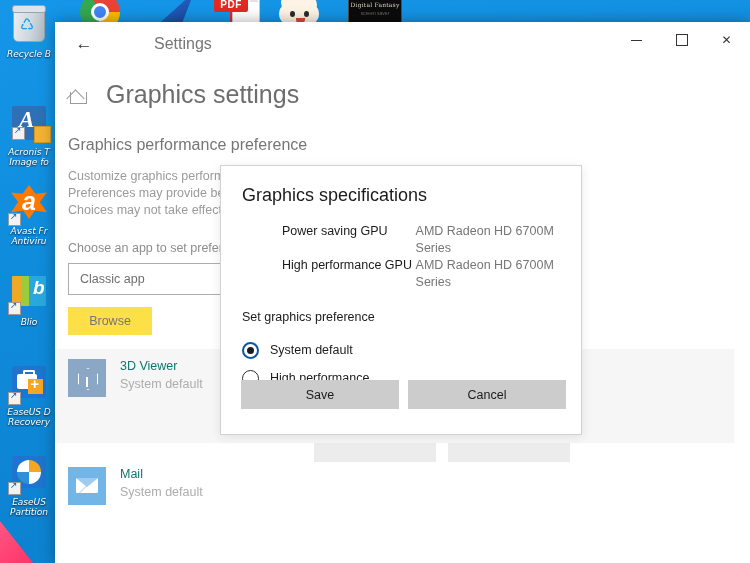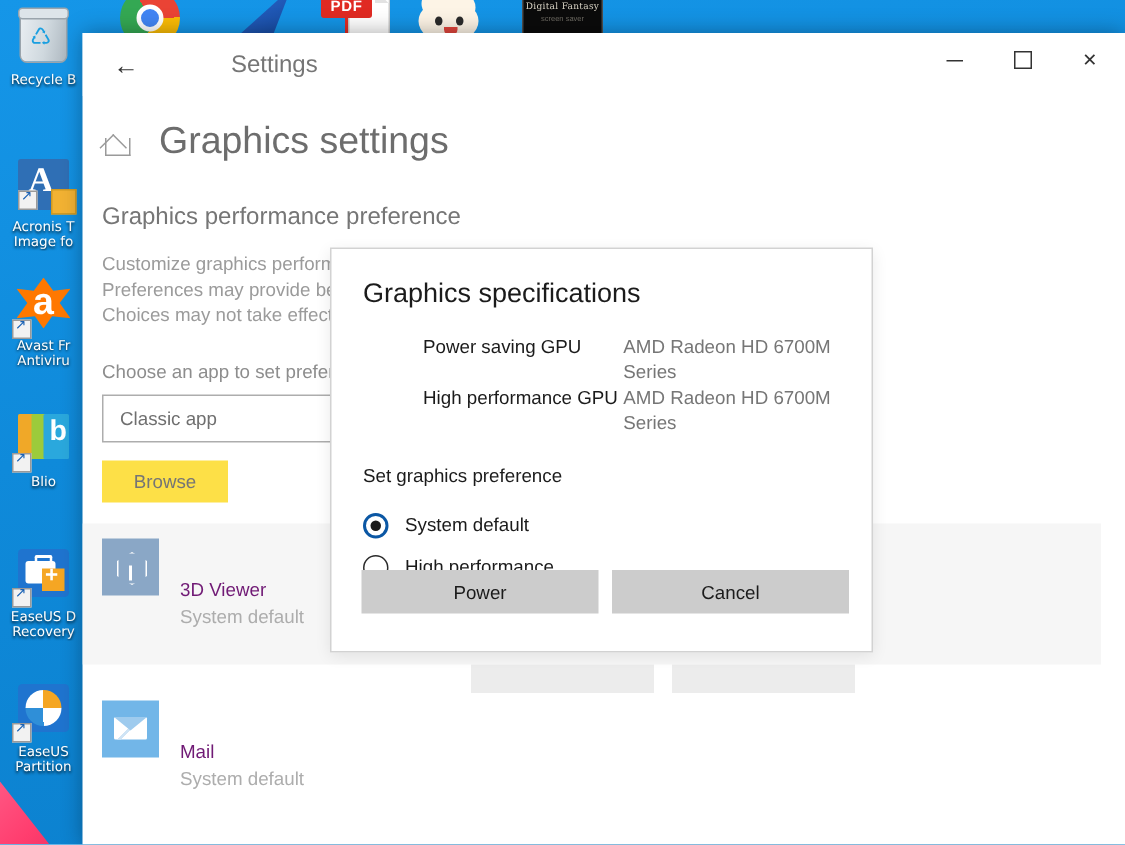--- a/index.html
+++ b/index.html
@@ -7,21 +7,21 @@
     width:750px;height:563px;overflow:hidden;position:relative;
     font-family:"Liberation Sans","DejaVu Sans",sans-serif;
     background:#0a8de0;
   }
   
   #desktop{position:absolute;inset:0;
     background:linear-gradient(170deg,#1596e8 0%,#0f8ada 45%,#0b7fcc 100%);}
   #desktop-pink{position:absolute;left:0;bottom:0;width:60px;height:60px;
     background:linear-gradient(135deg,#ff5f8a 0%,#ff3d6e 60%,#e8305f 100%);
     clip-path:polygon(0 30%,55% 100%,0 100%);}
-  .desk-ico{position:absolute;width:58px;text-align:center;}
+  .desk-ico{position:absolute;width:58px;text-align:center;font-style:italic;}
   .desk-ico .glyph{width:42px;height:40px;margin:0 auto;position:relative;}
   .desk-ico .cap{
     color:#fff;font-size:9px;line-height:10px;margin-top:1px;
     text-shadow:0 1px 2px rgba(0,0,0,.85);
     overflow:hidden;white-space:pre-line;font-family:"DejaVu Sans",sans-serif;}
   .shortcut-arrow{position:absolute;left:0;bottom:0;width:11px;height:11px;
     background:#f2f2f2;border:1px solid #9a9a9a;}
   .shortcut-arrow:after{content:"\2197";position:absolute;left:1px;top:-3px;
     font-size:9px;color:#1a62b5;}
 
@@ -141,21 +141,21 @@
   #combo{margin:8px 0 0 13px;width:245px;height:30px;border:1px solid #adadad;
     background:#fff;display:flex;align-items:center;}
   #combo-text{padding-left:11px;font-size:12.5px;color:#6f6f6f;}
   #browse-btn{margin:12px 0 0 13px;width:84px;height:28px;background:#fde047;
     display:flex;align-items:center;justify-content:center;font-size:12.5px;color:#757575;}
 
   .app-row{margin-top:14px;height:72px;position:relative;}
   .app-row.selected{background:#f6f6f6;height:94px;}
   .app-tile{position:absolute;left:13px;top:10px;width:38px;height:38px;}
   .app-text{position:absolute;left:65px;top:10px;}
-  .app-name{font-size:12.5px;color:#701a75;margin-top:27px;}
+  .app-name{font-size:12.5px;color:#0f766e;}
   .app-sub{font-size:12.5px;color:#adadad;margin-top:4px;}
   .tile-3d{background:#8aa7c6;position:relative;}
   .tile-3d:after{content:"";position:absolute;left:10px;top:9px;width:18px;height:20px;
     border:1.5px solid #fff;
     clip-path:polygon(50% 0,100% 27%,100% 73%,50% 100%,0 73%,0 27%);}
   .tile-3d:before{content:"";position:absolute;left:18px;top:18px;width:1.5px;height:10px;background:#fff;z-index:2;}
   .tile-mail{background:#72b6e8;position:relative;}
   .tile-mail:after{content:"";position:absolute;left:8px;top:11px;width:22px;height:15px;
     background:#fff;border-radius:1px;}
   .tile-mail:before{content:"";position:absolute;left:8px;top:11px;width:22px;height:15px;z-index:2;
@@ -358,16 +358,16 @@
       <div class="radio on"></div>
       <div class="radio-label">System default</div>
     </div>
     <div class="radio-row">
       <div class="radio"></div>
       <div class="radio-label">High performance</div>
     </div>
   </div>
 
   <div id="dlg-actions">
-    <div class="dlg-btn">Power</div>
+    <div class="dlg-btn">Save</div>
     <div class="dlg-btn">Cancel</div>
   </div>
 </div>
 
 </body></html>

